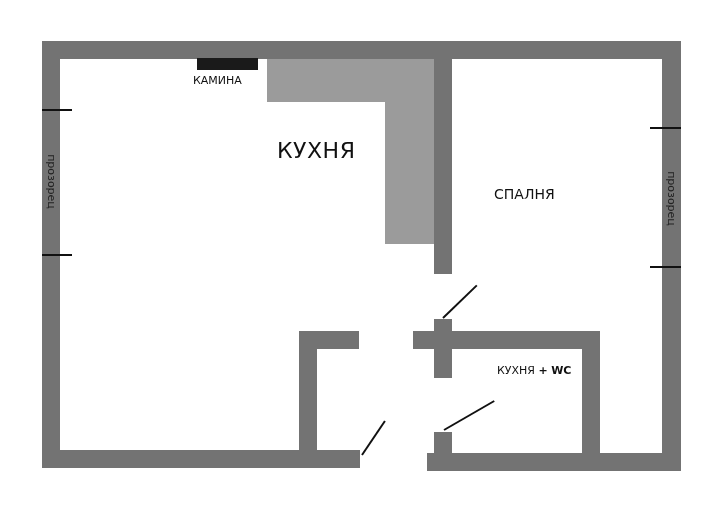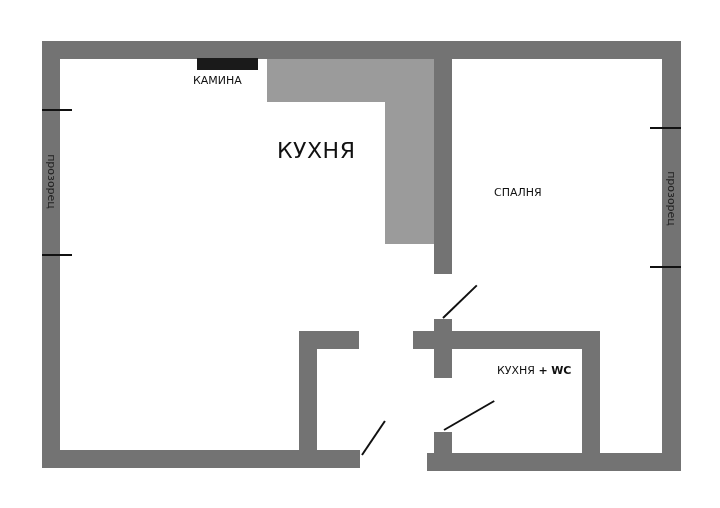--- a/index.html
+++ b/index.html
@@ -5,21 +5,21 @@
   html, body { margin: 0; padding: 0; background: #ffffff; }
   body { width: 720px; height: 508px; position: relative; overflow: hidden;
          font-family: "DejaVu Sans", "Liberation Sans", sans-serif; }
   .plan { position: absolute; left: 0; top: 12px; width: 612px; height: 508px; }
   .wall { position: absolute; background: #737373; }
   .counter { position: absolute; background: #9b9b9b; }
   .fireplace { position: absolute; background: #1a1a1a; }
   .win-mark { position: absolute; background: #111; height: 2px; }
   .label { position: absolute; color: #111; white-space: nowrap; }
   .room-lg { font-size: 22px; letter-spacing: 0.5px; }
-  .room-md { font-size: 11px; }
+  .room-md { font-size: 14px; }
   .room-sm { font-size: 11px; }
   .win-label { position: absolute; font-size: 11px; color: #222; white-space: nowrap;
                transform-origin: center center; }
   .door-line { position: absolute; height: 2px; background: #111; transform-origin: 0 50%; }
   .b { font-weight: bold; }
 </style>
 </head>
 <body>
 
 <div class="plan">

